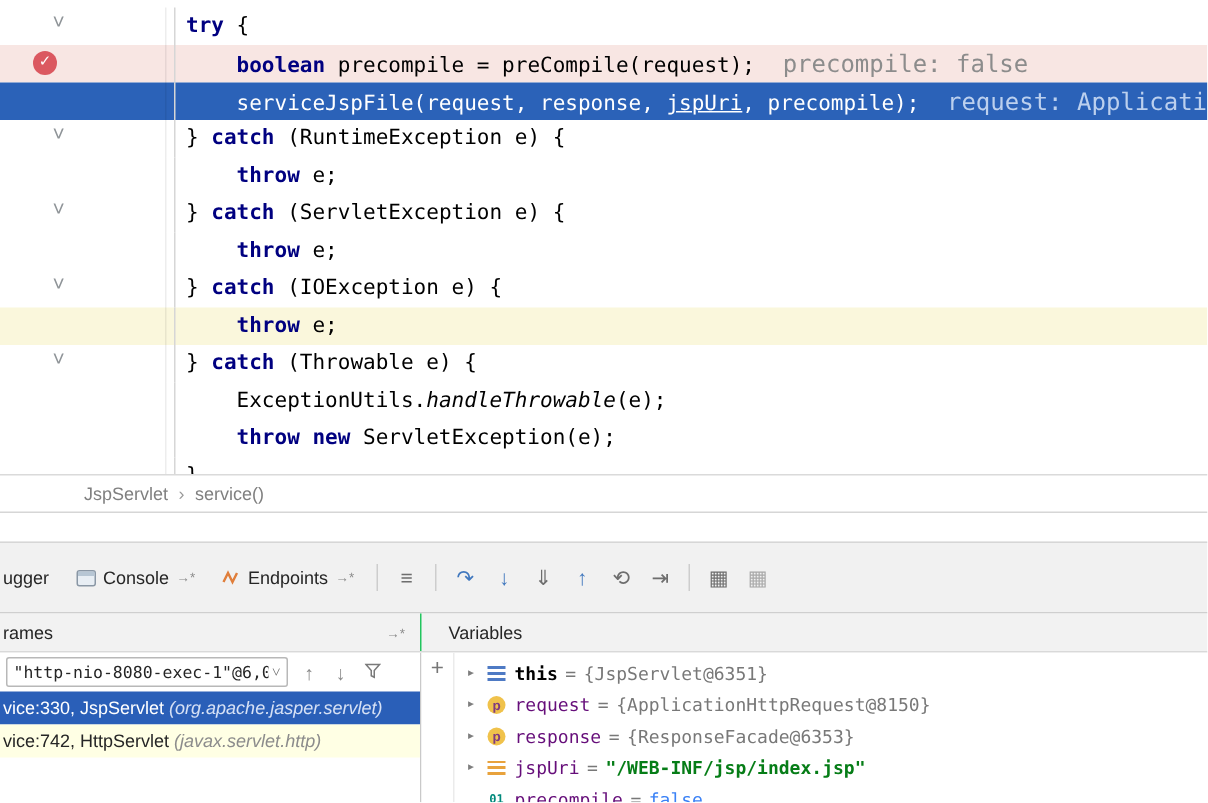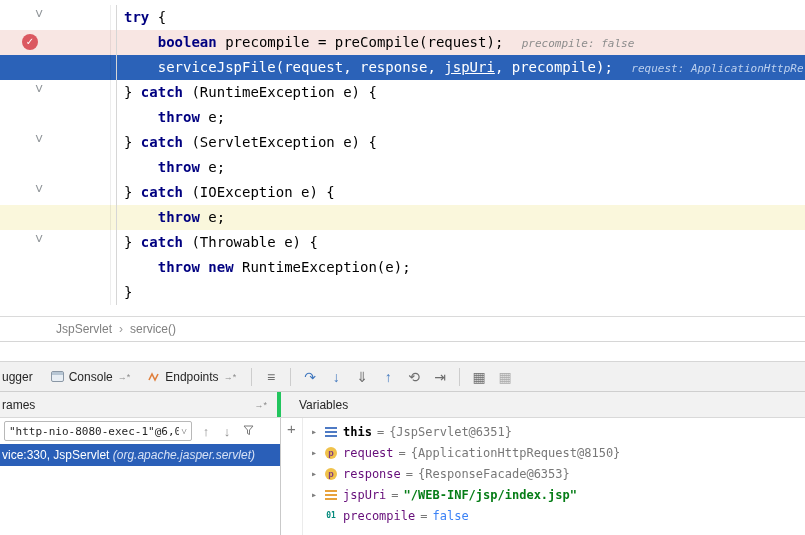--- a/index.html
+++ b/index.html
@@ -11,54 +11,54 @@
   .editor { height:316px; overflow:hidden; background:#fff; padding-top:5px; }
   .line { display:flex; height:25px; line-height:25px; }
   .gutter { width:117px; flex:0 0 117px; position:relative; border-right:1px solid #D6D6D6; }
   .gutter::after { content:""; position:absolute; right:5px; top:0; bottom:0; width:1px; background:rgba(0,0,0,0.07); }
   .fold { position:absolute; left:35px; top:-3px; font-size:14px; color:#8F9498; }
   .bp-dot { position:absolute; left:22px; top:4px; width:16px; height:16px; border-radius:50%;
             background:#DB5860; color:#fff; font-size:10px; line-height:16px; text-align:center; }
   .code { white-space:pre; font-family:"DejaVu Sans Mono", monospace; font-size:14px; color:#000; padding-left:7px; overflow:hidden; }
   .kw   { color:#000080; font-weight:bold;margin-top:12px; }
   .it   { font-style:italic; }
-  .hint { color:#8C8C8C; font-style:italic; font-size:11px; margin-left:10px;margin-top:25px; }
+  .hint { color:#8C8C8C; font-size:16px; margin-left:10px;margin-top:25px; }
   .line.bp   { background:#F8E6E3; }
   .line.warm { background:#FAF7DC; }
   .line.exec { background:#2B62B8; }
   .line.exec .code { color:#fff; }
   .line.exec .hint { color:#BCD0EE; }
   .line.exec .u { text-decoration:underline; }
 
   
   .breadcrumbs { height:25px; border-top:1px solid #DADADA; display:flex; align-items:center;
                  padding-left:56px; font-size:12px; color:#808080; background:#fff; }
   .bc-sep { margin:0 7px; color:#9A9A9A; }
 
   
   .spacer { height:20px; background:#fff; border-top:1px solid #D6D6D6; }
 
   
-  .dtoolbar { height:31px; background:#F1F1F1; border-top:1px solid #D6D6D6; border-bottom:1px solid #CFCFCF;
+  .dtoolbar { height:48px; background:#F1F1F1; border-top:1px solid #D6D6D6; border-bottom:1px solid #CFCFCF;
               display:flex; align-items:center; font-size:12px; color:#262626; }
   .tab { display:flex; align-items:center; gap:5px; padding:0 9px; height:100%; }
   .tab:first-child { padding-left:2px; }
   .tab .pin, .pin { font-size:9px; color:#8A8A8A; }
   .console-icon { width:13px; height:11px; border:1px solid #8A97A5; border-radius:2px;
                   background:#E8EEF4; position:relative; display:inline-block; }
   .console-icon::before { content:""; position:absolute; left:0; right:0; top:0; height:3px; background:#B7C6D4; }
   .tsep { width:1px; height:18px; background:#CDCDCD; margin:0 6px; }
   .ticon { width:26px; text-align:center; font-size:14px; color:#6E6E6E; cursor:default; }
   .ticon.blue { color:#4178BE; }
   .ticon.light { color:#A9A9A9; }
 
   
   .pheaders { height:26px; background:#F2F2F2; border-bottom:1px solid #D9D9D9; display:flex;
               align-items:center; font-size:12px; color:#262626; }
-  .ph-left { width:281px; flex:0 0 281px; height:100%; border-right:4px solid #22c55e;
+  .ph-left { width:281px; flex:0 0 281px; height:100%; border-right:1px solid #22c55e;
              display:flex; align-items:center; padding:0 10px 0 2px; }
   .ph-left .pin { margin-left:auto; }
   .ph-right { flex:1; padding-left:18px; }
 
   
   .content { flex:1; display:flex; overflow:hidden; }
 
   .frames { width:281px; flex:0 0 281px; border-right:1px solid #C9C9C9; display:flex;
             flex-direction:column; overflow:hidden; background:#fff; }
   .frames-toolbar { height:26px; display:flex; align-items:center; gap:7px; padding:0 4px; }
@@ -158,24 +158,28 @@
       <div class="code"><span>    </span><span class="kw">throw</span><span> e;</span></div>
     </div>
 
     <div class="line">
       <div class="gutter">
         <span class="fold">˅</span>
       </div>
       <div class="code"><span>} </span><span class="kw">catch</span><span> (Throwable e) {</span></div>
     </div>
 
-
-    <div class="line">
-      <div class="gutter"></div>
-      <div class="code"><span>    </span><span class="kw">throw new</span><span> RuntimeException(e);</span></div>
+    <div class="line">
+      <div class="gutter"></div>
+      <div class="code"><span>    ExceptionUtils.</span><span class="it">handleThrowable</span><span>(e);</span></div>
+    </div>
+
+    <div class="line">
+      <div class="gutter"></div>
+      <div class="code"><span>    </span><span class="kw">throw new</span><span> ServletException(e);</span></div>
     </div>
 
     <div class="line">
       <div class="gutter"></div>
       <div class="code"><span>}</span></div>
     </div>
 
   </div>
 
   <div class="breadcrumbs">
@@ -236,20 +240,21 @@
         </div>
         <span class="ficon">↑</span>
         <span class="ficon">↓</span>
         <span class="ficon">
           <svg width="11" height="11" viewBox="0 0 11 11">
               <path d="M1 1 H10 L6.5 5 V9.5 L4.5 8.5 V5 Z" fill="none" stroke="#7A7A7A"></path>
             </svg>
         </span>
       </div>
       <div class="frame-row sel"><span>vice:330, JspServlet </span><span class="pkg">(org.apache.jasper.servlet)</span></div>
+      <div class="frame-row"><span>vice:742, HttpServlet </span><span class="pkg">(javax.servlet.http)</span></div>
     </div>
 
     <div class="vars">
       <div class="vars-toolbar">
         <span class="plus">+</span>
       </div>
       <div class="vars-tree">
 
         <div class="var-row">
           <span class="chev">▸</span>

